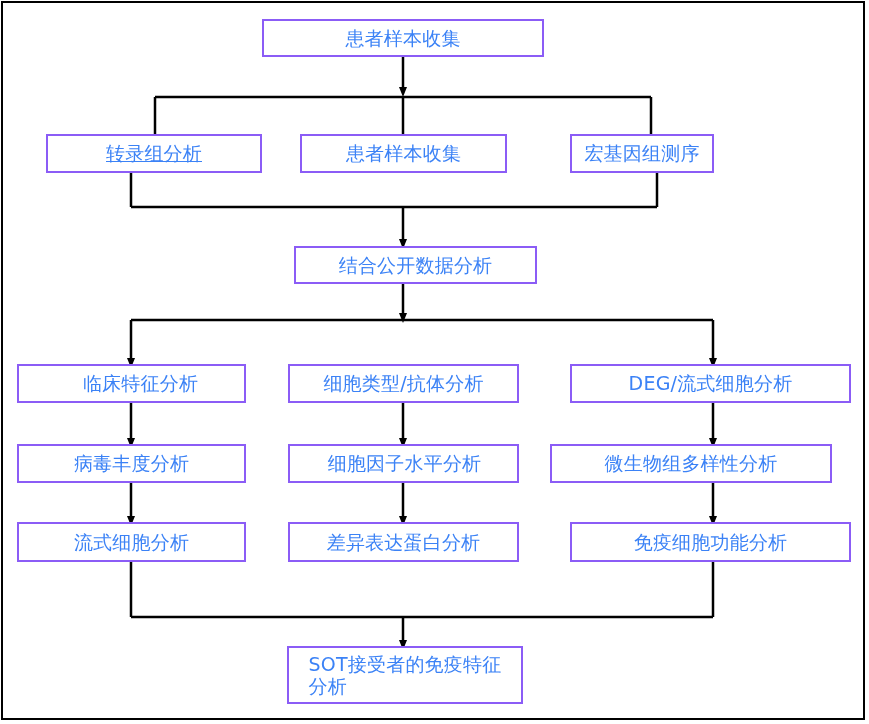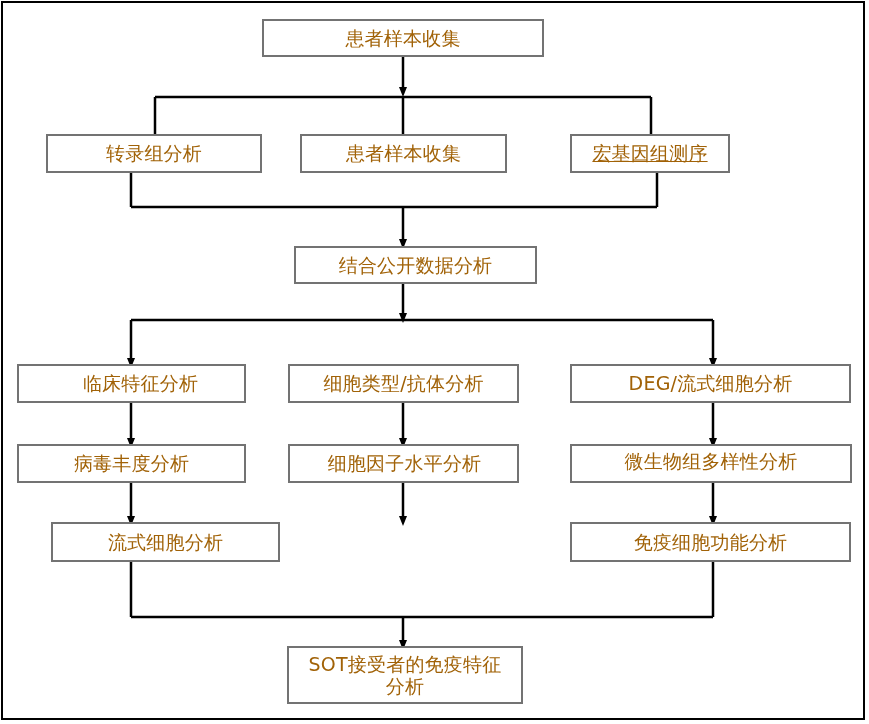--- a/index.html
+++ b/index.html
@@ -30,27 +30,27 @@
     position: absolute;
     left: 0;
     top: 0;
     width: 869px;
     height: 724px;
     pointer-events: none;
   }
   .node {
     position: absolute;
     box-sizing: border-box;
-    border: 2px solid #737373;
+    border: 2px solid #8b5cf6;
     background: #ffffff;
     display: flex;
     align-items: center;
     justify-content: center;
-    text-align: center;
-    color: #a16207;
+    text-align: left;
+    color: #3b82f6;
     font-size: 19px;
     line-height: 1.18;
     letter-spacing: 0.2px;
     padding: 2px 6px;
   }
   .node.bold {
     font-weight: 400;
   }
   .node-label {
     display: block;
@@ -100,27 +100,27 @@
     <path d="M131,562 L131,617" stroke="#000000" stroke-width="2.5" fill="none"></path>
     <path d="M713,562 L713,617" stroke="#000000" stroke-width="2.5" fill="none"></path>
     <path d="M131,617 L713,617" stroke="#000000" stroke-width="2.5" fill="none"></path>
     <line x1="403" y1="617" x2="403" y2="645" stroke="#000000" stroke-width="2.5" marker-end="url(#ah)"></line>
   </svg>
 
   <div class="node" style="left:262px; top:19px; width:282px; height:38px;">
     <span class="node-label">患者样本收集</span>
   </div>
 
-  <div class="node" style="left:46px; top:134px; width:216px; height:39px;">
+  <div class="node" style="left:46px; top:134px; width:216px; height:39px;text-decoration:underline;">
     <span class="node-label">转录组分析</span>
   </div>
   <div class="node" style="left:300px; top:134px; width:207px; height:39px;">
     <span class="node-label">患者样本收集</span>
   </div>
-  <div class="node" style="left:570px; top:134px; width:160px; height:39px;text-decoration:underline;">
+  <div class="node" style="left:570px; top:134px; width:144px; height:39px;">
     <span class="node-label">宏基因组测序</span>
   </div>
 
   <div class="node" style="left:282px; top:246px; width:243px; height:38px;margin-left:12px;">
     <span class="node-label">结合公开数据分析</span>
   </div>
 
   <div class="node" style="left:17px; top:364px; width:229px; height:39px;padding-left:24px;">
     <span class="node-label">临床特征分析</span>
   </div>
@@ -130,26 +130,29 @@
   <div class="node" style="left:570px; top:364px; width:281px; height:39px;">
     <span class="node-label">DEG/流式细胞分析</span>
   </div>
 
   <div class="node bold" style="left:17px; top:444px; width:229px; height:39px;">
     <span class="node-label">病毒丰度分析</span>
   </div>
   <div class="node" style="left:288px; top:444px; width:231px; height:39px;padding-left:8px;">
     <span class="node-label">细胞因子水平分析</span>
   </div>
-  <div class="node" style="left:570px; top:444px; width:282px; height:39px;font-family:Liberation Mono, monospace;">
+  <div class="node" style="left:550px; top:444px; width:282px; height:39px;">
     <span class="node-label">微生物组多样性分析</span>
   </div>
 
-  <div class="node" style="left:17px; top:522px; width:229px; height:40px;margin-left:34px;">
+  <div class="node" style="left:17px; top:522px; width:229px; height:40px;">
     <span class="node-label">流式细胞分析</span>
+  </div>
+  <div class="node" style="left:288px; top:522px; width:231px; height:40px;">
+    <span class="node-label">差异表达蛋白分析</span>
   </div>
   <div class="node" style="left:570px; top:522px; width:281px; height:40px;">
     <span class="node-label">免疫细胞功能分析</span>
   </div>
 
   <div class="node" style="left:287px; top:646px; width:236px; height:58px;">
     <span class="node-label">SOT接受者的免疫特征
 分析</span>
   </div>
 

